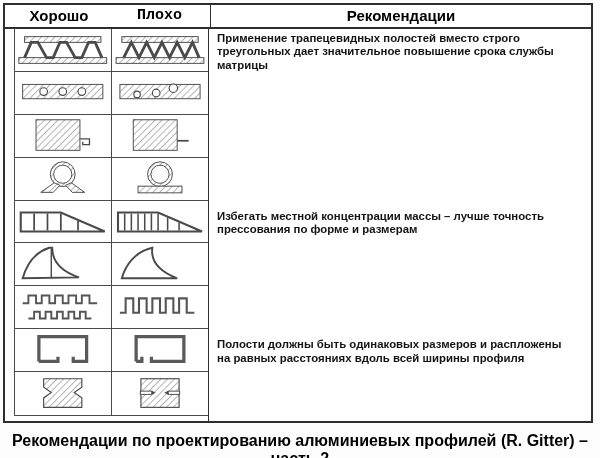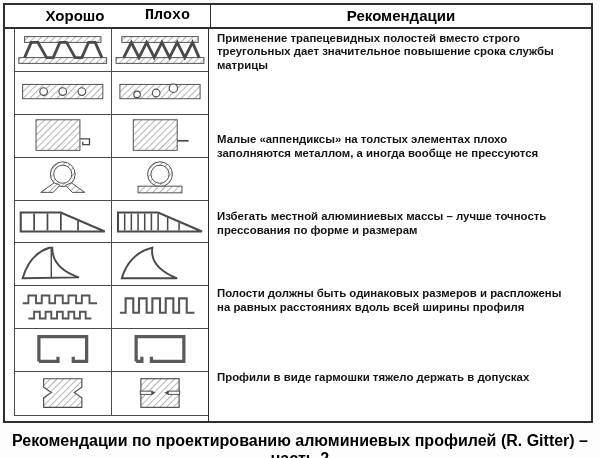--- a/index.html
+++ b/index.html
@@ -9,21 +9,21 @@
   }
   .tbl{
     position:absolute;left:3px;top:3px;width:590px;height:420px;
     border:2px solid #2e2e2e;background:#fff;display:flex;flex-direction:column;
     box-sizing:border-box;
   }
   .hdr{
     height:22px;flex:0 0 22px;display:flex;border-bottom:2px solid #2e2e2e;
     font-weight:bold;font-size:15px;color:#000;
   }
-  .hdr-left{width:205px;flex:0 0 205px;display:flex;box-sizing:border-box;padding-left:20px;}
+  .hdr-left{width:205px;flex:0 0 205px;display:flex;box-sizing:border-box;padding-left:4px;}
   .hdr-left span{display:block;text-align:center;line-height:21px;}
   .hdr-good{width:100px;}
   .hdr-bad{flex:1;font-family:Liberation Mono, monospace;}
   .hdr-rec{flex:1;border-left:1px solid #2e2e2e;text-align:center;line-height:21px;}
   .bdy{flex:1;display:flex;min-height:0;}
   .diagrams{width:204px;flex:0 0 204px;border-right:1px solid #2e2e2e;position:relative;box-sizing:border-box;}
   .grid{
     position:absolute;left:9px;right:0;top:0;bottom:5px;
     display:grid;grid-template-columns:1fr 1fr;grid-template-rows:repeat(9,1fr);
     border-left:1px solid #4a4a4a;border-bottom:1px solid #4a4a4a;
@@ -196,21 +196,19 @@
             <path d="M41.4,18.6 L45.5,20.7 L41.4,22.8 Z" fill="#4a4a4a"></path>
             <path d="M58.6,18.6 L54.5,20.7 L58.6,22.8 Z" fill="#4a4a4a"></path>
           </svg>
         </div>
 
       </div>
     </div>
 
     <div class="recs">
       <div class="rec top">Применение трапецевидных полостей вместо строго треугольных дает значительное повышение срока службы матрицы</div>
-      <div class="rec">Малые «аппендиксы» на толстых элементах плохо заполняются металлом, а иногда вообще не прессуются</div>
-      <div class="rec">Избегать местной алюминиевых массы – лучше точность прессования по форме и размерам</div>
+      <div class="rec">Избегать местной концентрации массы – лучше точность прессования по форме и размерам</div>
       <div class="rec">Полости должны быть одинаковых размеров и распложены на равных расстояниях вдоль всей ширины профиля</div>
-      <div class="rec">Профили в виде гармошки тяжело держать в допусках</div>
     </div>
   </div>
 </div>
 
 <div class="caption">Рекомендации по проектированию алюминиевых профилей (R. Gitter) – часть 2</div>
 
 </body></html>

